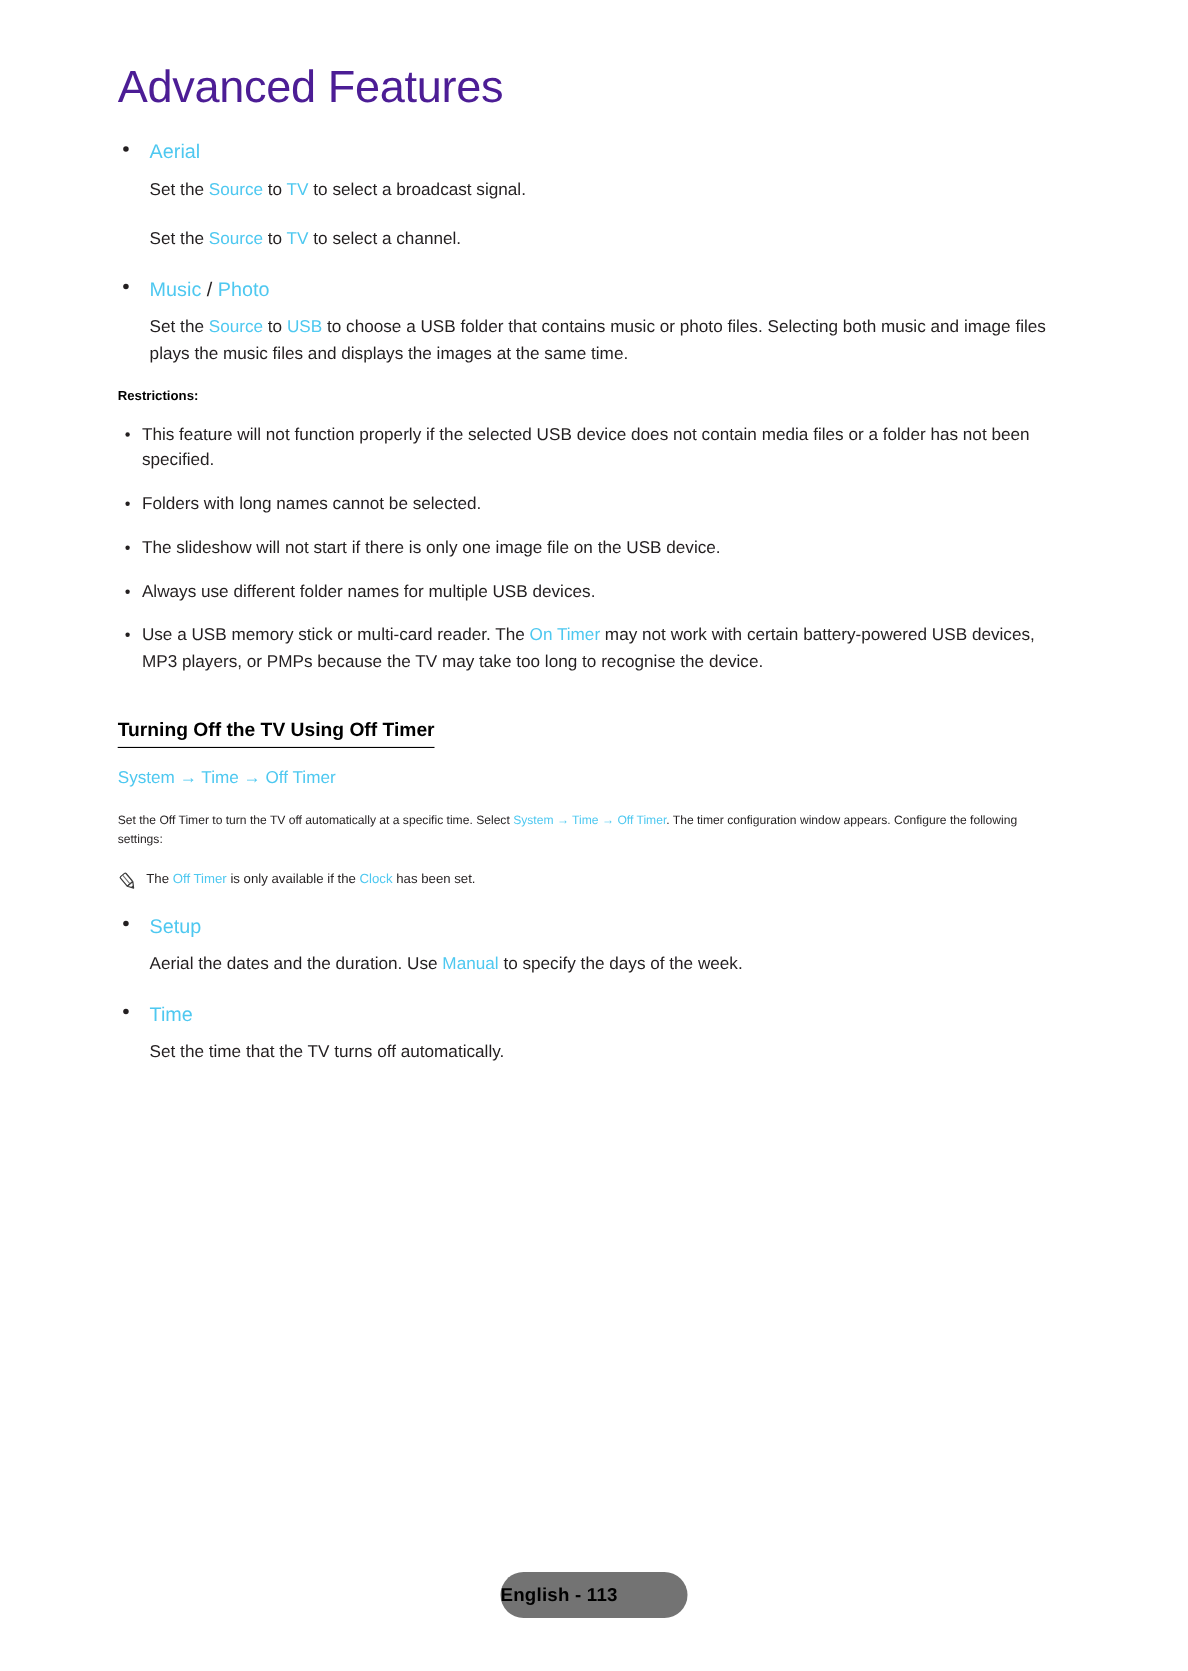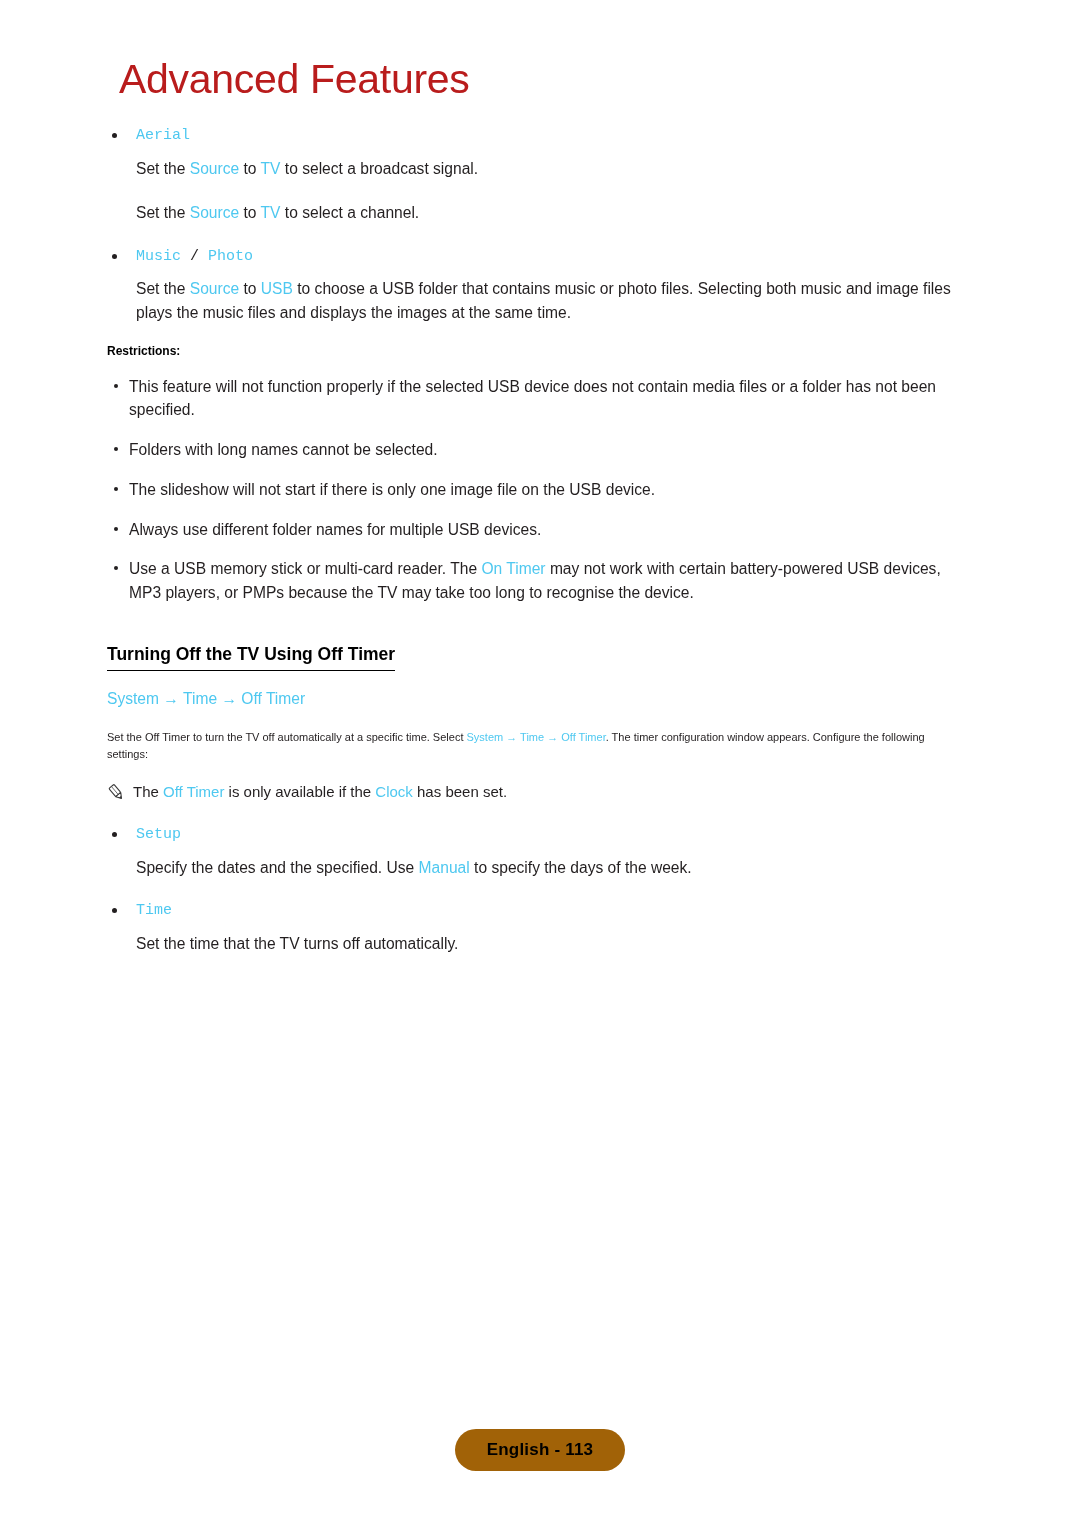--- a/index.html
+++ b/index.html
@@ -26,34 +26,33 @@
     left: 107px;
     top: 58px;
     width: 860px;
   }
 
   
   .page-title {
     font-size: 41px;
     font-weight: 300;
     letter-spacing: -0.3px;
-    color: #b91c1c;
+    color: #4c1d95;
     line-height: 1.05;
-    margin: 0 0 24px 12px;
+    margin: 0 0 24px 0;
     white-space: nowrap;
   }
 
   
   .b1 {
     position: relative;
     padding-left: 29px;
     margin: 0 0 9px 0;
-    font-size: 15px;
+    font-size: 18px;
     line-height: 1.5;
-    font-family: Liberation Mono, monospace;
   }
   .b1 .dot {
     position: absolute;
     left: 5px;
     top: 8px;
     width: 5px;
     height: 5px;
     border-radius: 50%;
     background: #231f20;
   }
@@ -127,46 +126,46 @@
     font-size: 11px;
     line-height: 1.52;
     color: #231f20;
   }
 
   
   .note {
     position: relative;
     padding-left: 26px;
     margin: 0 0 20px 0;
-    font-size: 15px;
+    font-size: 12px;
     line-height: 1.52;
     color: #231f20;
   }
   .note .pencil {
     position: absolute;
     left: 0px;
     top: 2px;
     width: 19px;
     height: 19px;
   }
 
   .cy { color: #4ec8f0; }
 
   
   .footer {
     position: absolute;
     left: 455px;
     top: 1429px;
     width: 170px;
     height: 42px;
-    background: #a16207;
+    background: #737373;
     border-radius: 21px;
     display: flex;
     align-items: center;
-    justify-content: center;
+    justify-content: flex-start;
   }
   .footer-text {
     font-size: 17px;
     font-weight: bold;
     color: #000000;
     letter-spacing: 0.2px;
   }
 </style>
 </head>
 <body>
@@ -249,21 +248,21 @@
         </svg>
       </span>
       <span>The </span><span class="cy">Off Timer</span><span> is only available if the </span><span class="cy">Clock</span><span>  has been set.</span>
     </div>
 
     <div class="b1">
       <span class="dot"></span>
       <span class="lbl">Setup</span>
     </div>
     <p class="p-ind">
-      <span>Specify the dates and the specified. Use </span><span class="cy">Manual</span><span> to specify the days of the week.</span>
+      <span>Aerial the dates and the duration. Use </span><span class="cy">Manual</span><span> to specify the days of the week.</span>
     </p>
 
     <div class="b1">
       <span class="dot"></span>
       <span class="lbl">Time</span>
     </div>
     <p class="p-ind">
       <span>Set the time that the TV turns off automatically.</span>
     </p>
 

